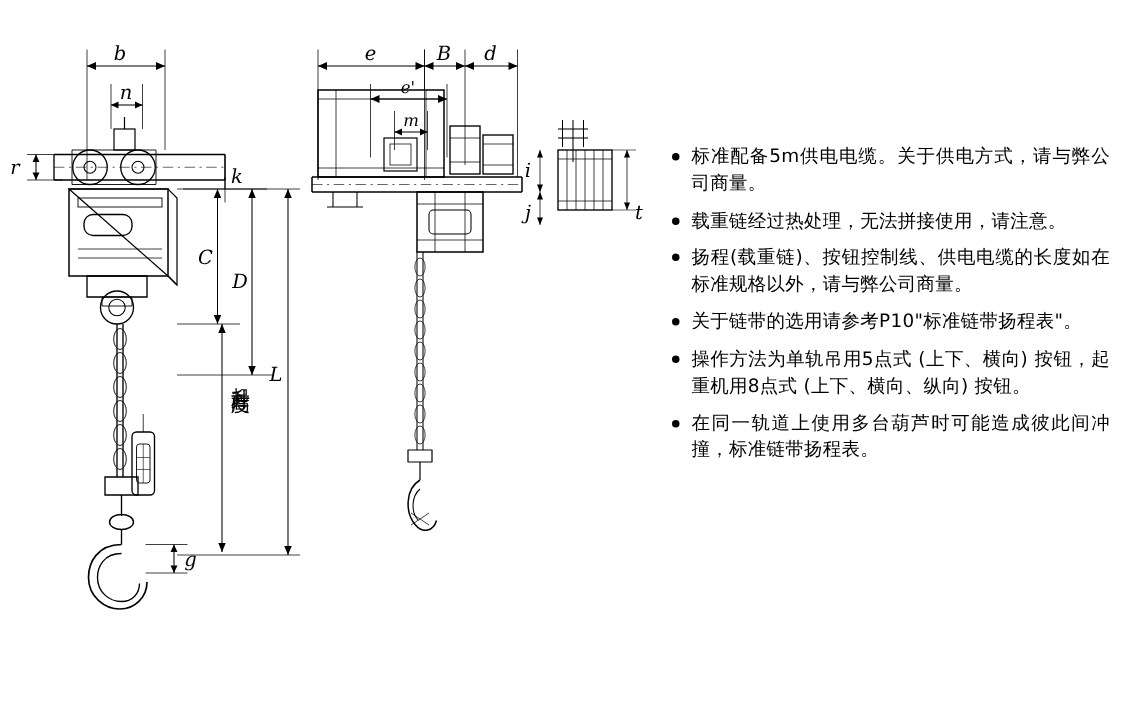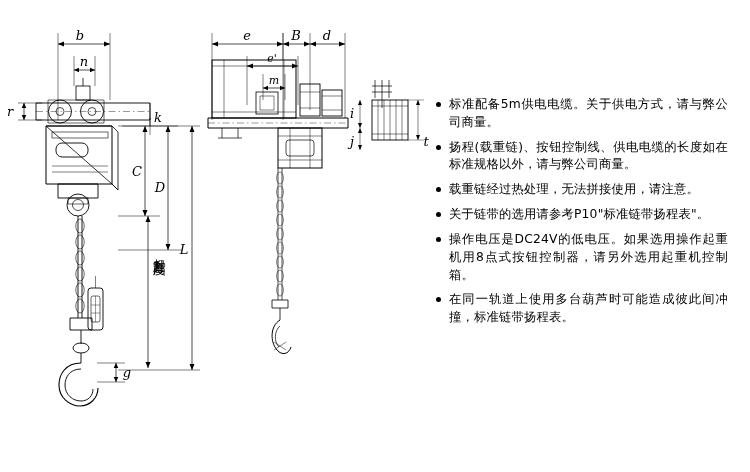--- a/index.html
+++ b/index.html
@@ -39,21 +39,21 @@
   }
   .dimlabel-sm {
     font-family: "DejaVu Serif", "Liberation Serif", serif;
     font-style: italic;
     font-size: 11px;
     fill: #000;
   }
   
   #notes {
     position: absolute;
-    left: 436px;
+    left: 448px;
     top: 96px;
     width: 292px;
   }
   .note {
     position: relative;
     padding-left: 13px;
     margin-bottom: 7px;
     font-size: 12.3px;
     line-height: 1.45;
     letter-spacing: 0.2px;
@@ -323,33 +323,33 @@
     <div class="vlabel" style="position:absolute; left:152px; top:248px; font-size:13px; line-height:1.05; letter-spacing:1px;">起升高度</div>
   </div>
 
   <div id="notes">
     <div class="note">
       <span class="bullet"></span>
       <span>标准配备5m供电电缆。关于供电方式，请与弊公司商量。</span>
     </div>
     <div class="note">
       <span class="bullet"></span>
+      <span>载重链经过热处理，无法拼接使用，请注意。</span>
+    </div>
+    <div class="note">
+      <span class="bullet"></span>
       <span>扬程(载重链)、按钮控制线、供电电缆的长度如在标准规格以外，请与弊公司商量。</span>
     </div>
     <div class="note">
       <span class="bullet"></span>
-      <span>载重链经过热处理，无法拼接使用，请注意。</span>
-    </div>
-    <div class="note">
-      <span class="bullet"></span>
       <span>关于链带的选用请参考P10"标准链带扬程表"。</span>
     </div>
     <div class="note">
       <span class="bullet"></span>
-      <span>操作电压是DC24V的低电压。如果选用操作起重机用8点式按钮控制器，请另外选用起重机控制箱。</span>
+      <span>操作方法为单轨吊用5点式 (上下、横向) 按钮，起重机用8点式 (上下、横向、纵向) 按钮。</span>
     </div>
     <div class="note">
       <span class="bullet"></span>
       <span>在同一轨道上使用多台葫芦时可能造成彼此间冲撞，标准链带扬程表。</span>
     </div>
   </div>
 
 </div>
 
 </body></html>

